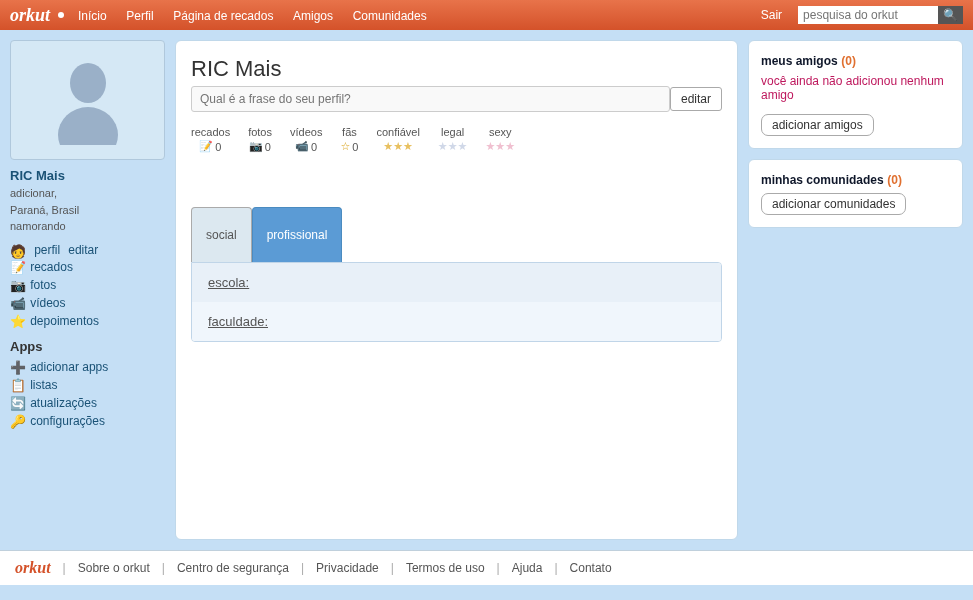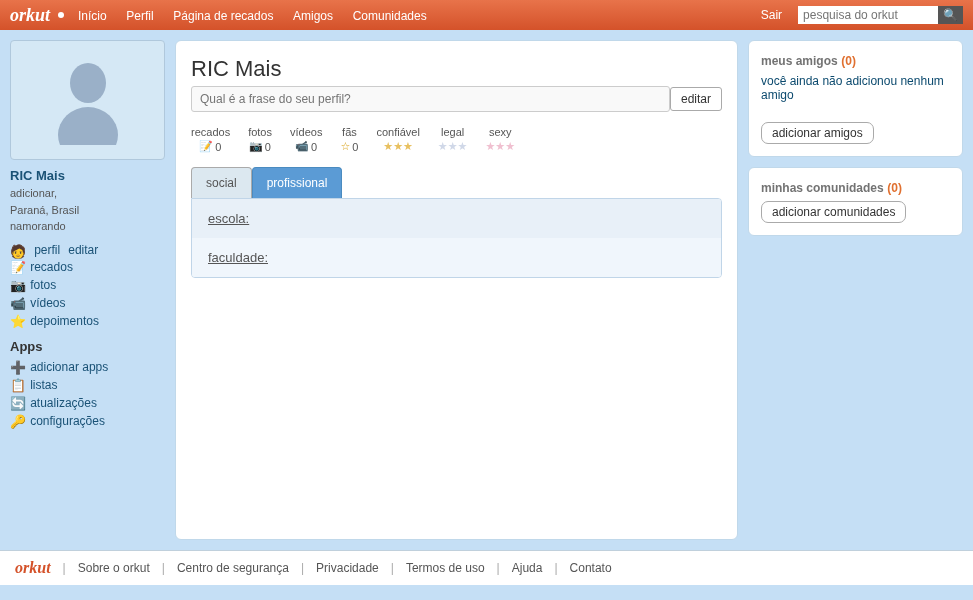--- a/index.html
+++ b/index.html
@@ -206,29 +206,30 @@
       gap: 2px;
     }
 
     
     .tabs {
       display: flex;
       gap: 0;
       margin-bottom: 0;
     }
     .tab {
-      padding: 8px 14px;
+      padding: 20px 14px;
       font-size: 12px;
       cursor: pointer;
       border: 1px solid #aaa;
       border-bottom: none;
       border-radius: 4px 4px 0 0;
       background: #dce8f0;
       color: #555;
       text-decoration: none;
+      margin-top: 40px;
     }
     .tab.active {
       background: #5b9bd5;
       color: white;
       border-color: #4a8bc0;
     }
 
     
     .profile-table {
       border: 1px solid #c0d5e8;
@@ -263,27 +264,27 @@
       padding: 12px;
       margin-bottom: 10px;
     }
     .right-card h3 {
       font-size: 13px;
       font-weight: bold;
       color: #333;
       margin-bottom: 6px;
     }
     .right-card h3 span {
-      color: #737373;
+      color: #0f172a;
       font-size: 12px;
     }
     .right-card p {
       font-size: 12px;
-      color: #0c4a6e;
-      margin-bottom: 20px;
+      color: #be185d;
+      margin-bottom: 12px;
     }
     .add-btn {
       background: white;
       border: 1px solid #aaa;
       border-radius: 7px;
       padding: 3px 10px;
       font-size: 12px;
       cursor: pointer;
       color: #333;
     }

